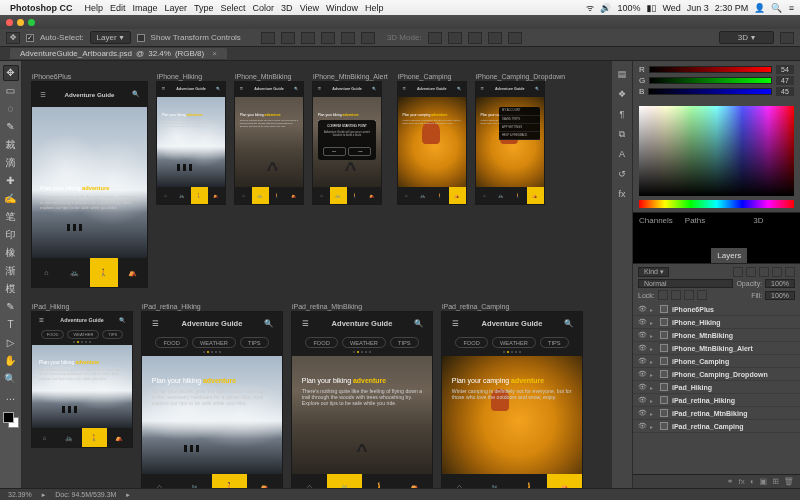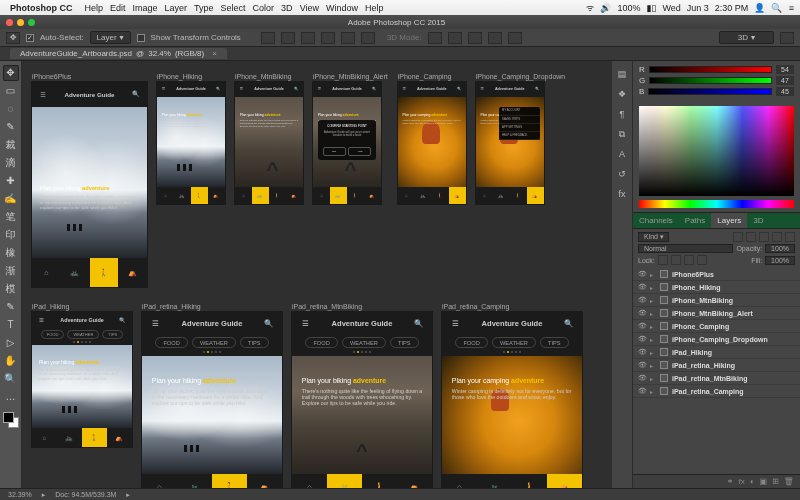--- a/index.html
+++ b/index.html
@@ -91,23 +91,23 @@
   .color-panel { padding: 4px 6px; }
   .slider-row { display: flex; align-items: center; gap: 4px; font-size: 8px; color: #ccc; margin-bottom: 2px; }
   .slider-row .track { flex: 1; height: 7px; position: relative; border: 1px solid #222; }
   .slider-row .val { width: 18px; background: #333; text-align: center; font-size: 7px; padding: 1px 0; }
   .trR { background: linear-gradient(to right, #000, #f00); }
   .trG { background: linear-gradient(to right, #000, #0f0); }
   .trB { background: linear-gradient(to right, #000, #00f); }
   .picker { height: 90px; margin: 4px 6px; position: relative; background: linear-gradient(to top, #000, transparent), linear-gradient(to right, #fff, transparent), linear-gradient(to right, red, #ff0, #0f0, #0ff, #00f, #f0f, red); background-blend-mode: normal, screen, normal; }
   .hue-strip { height: 8px; margin: 0 6px 4px; background: linear-gradient(to right, red, #ff0, #0f0, #0ff, #00f, #f0f, red); }
 
-  .layer-tabs-row { display: flex; background: #14532d; font-size: 8px; color: #999; border-top: 1px solid #222; border-bottom: 1px solid #222; }
+  .layer-tabs-row { display: flex; background: #000000; font-size: 8px; color: #999; border-top: 1px solid #222; border-bottom: 1px solid #222; }
   .layer-tabs-row .pt { padding: 3px 6px; }
-  .layer-tabs-row .pt.active { background: #4a4a4a; color: #ddd; }
+  .layer-tabs-row .pt.active { background: #4a4a4a; color: #ddd; margin-top: 35px; }
   .layer-controls { padding: 3px 5px; display: flex; flex-direction: column; gap: 2px; font-size: 7px; color: #aaa; }
   .layer-controls .row { display: flex; align-items: center; gap: 3px; }
   .layer-controls .sel { background: #333; border: 1px solid #222; padding: 0 5px; flex: 0 0 auto; }
   .layer-controls .icons { display:flex; gap:3px; margin-left:auto; }
   .layer-controls .ic { width: 10px; height: 10px; border: 1px solid #333; }
   .layer-list { flex: 1; overflow: auto; font-size: 7px; color: #ddd; }
   .layer-item { display: flex; align-items: center; gap: 4px; padding: 2px 5px; border-bottom: 1px solid #3b3b3b; }
   .layer-item .eye { width: 8px; text-align: center; color: #aaa; }
   .layer-item .chev { width: 6px; color: #888; font-size: 6px; }
   .layer-item .art-icon { width: 8px; height: 8px; border: 1px solid #888; background: #555; }
@@ -147,21 +147,20 @@
   <span class="right-item">🔍</span>
   <span class="right-item">≡</span>
 </div>
 
 <div class="win-title">
   <div class="traffic">
     <div class="tl red"></div>
     <div class="tl yel"></div>
     <div class="tl grn"></div>
   </div>
-  <div class="title">Adobe Photoshop CC 2015</div>
   <div style="width:50px"></div>
 </div>
 
 <div class="opt-bar">
   <span class="ico" style="text-align:center;line-height:10px;">✥</span>
   <span class="chk on"></span>
   <span>Auto-Select:</span>
   <span class="sel">
       <span>Layer</span> 
       <span>▾</span>

